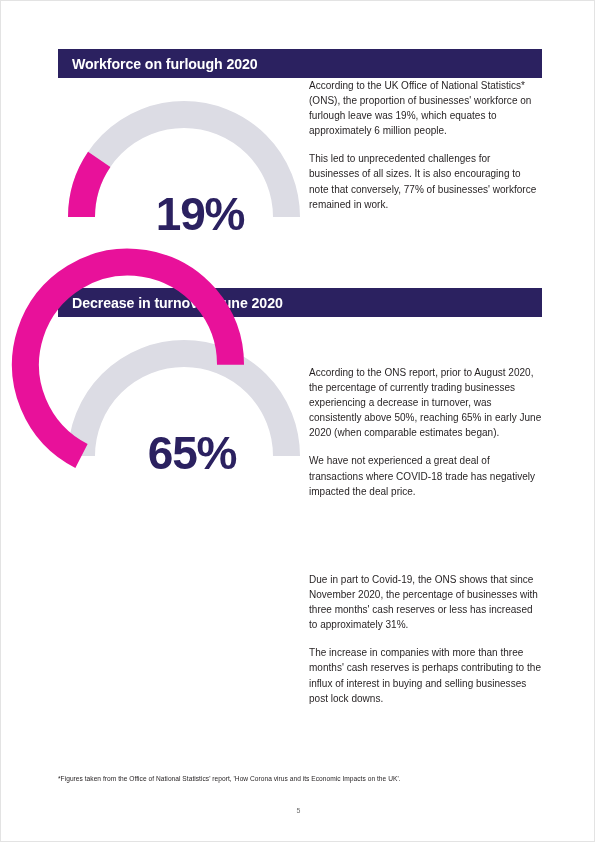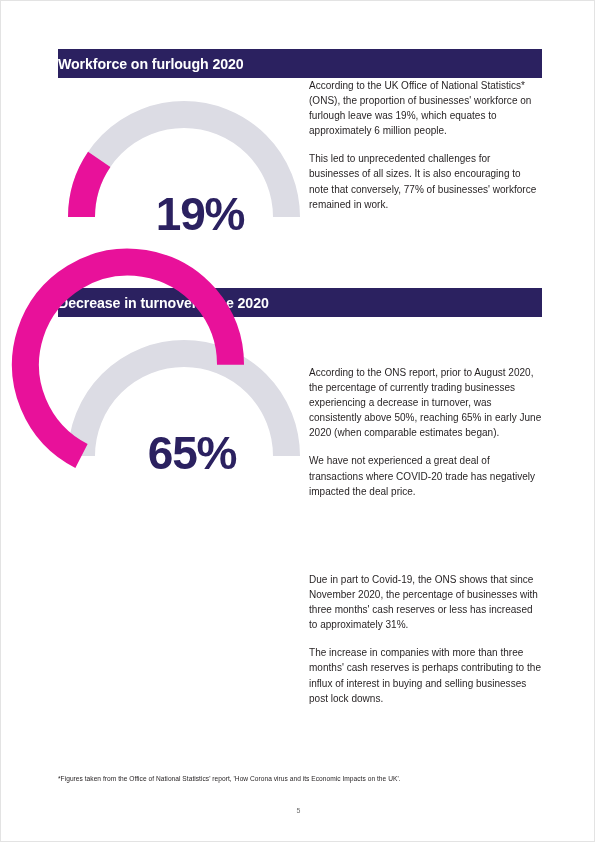--- a/index.html
+++ b/index.html
@@ -32,20 +32,21 @@
   .section {
     position: absolute;
     left: 0;
     width: 484px;
   }
   .section-header {
     background: #2b2160;
     height: 29px;
     display: flex;
     align-items: center;
+    padding-left: 14px;
     box-sizing: border-box;
   }
   .section-header-title {
     color: #ffffff;
     font-size: 14.2px;
     font-weight: bold;
     letter-spacing: -0.1px;
     white-space: nowrap;
   }
   
@@ -138,21 +139,21 @@
       <div class="section-body" style="height:160px;">
         <div class="gauge-wrap" style="top:4px;">
           <svg class="gauge-svg" width="232" height="150" viewBox="0 0 232 150">
             <path fill="none" stroke-width="27" stroke-linecap="butt" d="M 13.50 135.00 A 102.5 102.5 0 1 1 218.50 135.00" stroke="#dcdce4"></path>
             <path fill="none" stroke-width="27" stroke-linecap="butt" d="M 13.50 135.00 A 102.5 102.5 0 1 1 162.53 43.67" stroke="#e8119a"></path>
             <text class="gauge-value" x="124" y="148" text-anchor="middle">65%</text>
           </svg>
         </div>
         <div class="text-col" style="top:48px;">
           <p class="para">According to the ONS report, prior to August 2020, the percentage of currently trading businesses experiencing a decrease in turnover, was consistently above 50%, reaching 65% in early June 2020 (when comparable estimates began).</p>
-          <p class="para">We have not experienced a great deal of transactions where COVID-20 trade has negatively impacted the deal price.</p>
+          <p class="para">We have not experienced a great deal of transactions where COVID-18 trade has negatively impacted the deal price.</p>
         </div>
       </div>
     </div>
 
     <div class="section" style="top:525px;">
       <div class="section-body" style="height:160px;">
         <div class="text-col" style="top:46px;">
           <p class="para">Due in part to Covid-19, the ONS shows that since November 2020, the percentage of businesses with three months' cash reserves or less has increased to approximately 31%.</p>
           <p class="para">The increase in companies with more than three months' cash reserves is perhaps contributing to the influx of interest in buying and selling businesses post lock downs.</p>
         </div>

